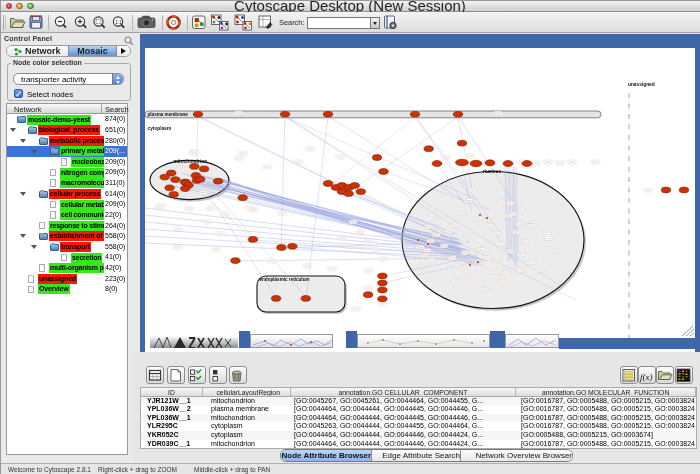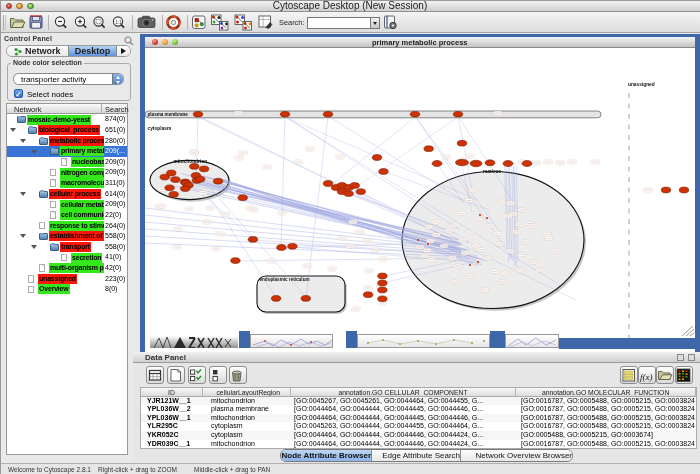--- a/index.html
+++ b/index.html
@@ -1,20 +1,20 @@
 <!DOCTYPE html>
 <html><head><meta charset="utf-8"><title>Cytoscape Desktop (New Session)</title>
 <style>
 *{margin:0;padding:0;box-sizing:border-box}
 html,body{width:700px;height:474px;overflow:hidden;font-family:"Liberation Sans",sans-serif;background:#e9e9e9;position:relative}
 body:after{content:"";position:absolute;left:0;top:0;width:699px;height:473px;border:1px solid #9a9a9a;pointer-events:none;z-index:99}
 .abs{position:absolute}
 
 #titlebar{left:0;top:0;width:700px;height:12px;background:linear-gradient(#f6f6f6,#cfcfcf);border-bottom:1px solid #8f8f8f}
-#titlebar .t{width:100%;text-align:center;font-size:10px;color:#222;line-height:12px}
+#titlebar .t{width:100%;text-align:center;font-size:15px;color:#222;line-height:12px}
 .light{position:absolute;top:2.5px;width:6.5px;height:6.5px;border-radius:50%}
 
 #toolbar{left:0;top:12px;width:700px;height:21px;background:linear-gradient(#f4f4f4,#dcdcdc);border-bottom:1px solid #a3a3a3}
 
 #cp-title{left:4px;top:35px;font-size:7px;font-weight:bold;color:#333;letter-spacing:0.2px}
 #cp-tabs{left:6px;top:45px;width:125px;height:12px;background:#fff;border:1px solid #9a9a9a;border-radius:6px;overflow:hidden;display:flex}
 #cp-tabs .seg{font-size:9px;font-weight:bold;color:#222;text-align:center;line-height:11px}
 #groupbox{left:7px;top:63px;width:124px;height:38px;border:1px solid #aaa;border-radius:3px}
 #gb-label{left:11px;top:58.5px;font-size:7px;font-weight:bold;color:#333;background:#e9e9e9;padding:0 2px}
 #dropdown{left:13px;top:73px;width:111px;height:11.5px;background:#fff;border:1px solid #8a8a8a;border-radius:5.5px;overflow:hidden}
@@ -145,21 +145,21 @@
     <circle cx="4" cy="4" r="3" fill="none" stroke="#888" stroke-width="1.2"></circle>
     <line x1="6.2" y1="6.2" x2="9" y2="9" stroke="#888" stroke-width="1.4"></line>
   </svg>
 <div id="cp-tabs" class="abs">
 <div class="seg" style="width:62px;background:linear-gradient(#fdfdfd,#e8e8e8)"><svg width="8" height="9" style="vertical-align:-1.5px" xmlns="http://www.w3.org/2000/svg">
         <circle cx="2" cy="2.5" r="1.6" fill="#2aa02a"></circle>
         <circle cx="6" cy="4.5" r="1.6" fill="#2aa02a"></circle>
         <circle cx="2.5" cy="7" r="1.6" fill="#2aa02a"></circle>
         <line x1="2" y1="2.5" x2="6" y2="4.5" stroke="#2aa02a" stroke-width="0.7"></line>
       </svg> Network</div>
-<div class="seg" style="width:50px;background:linear-gradient(#b4d2f2,#5e93dd);border-left:1px solid #8a8a8a;border-right:1px solid #8a8a8a">Desktop</div>
+<div class="seg" style="width:50px;background:linear-gradient(#b4d2f2,#5e93dd);border-left:1px solid #8a8a8a;border-right:1px solid #8a8a8a">Mosaic</div>
 <div class="seg" style="width:13px;background:linear-gradient(#fdfdfd,#e8e8e8)"><span style="display:inline-block;width:0;height:0;border-top:3.5px solid transparent;border-bottom:3.5px solid transparent;border-left:5px solid #111;margin-top:2px"></span></div>
 </div>
 <div id="groupbox" class="abs"></div>
 <div id="gb-label" class="abs">Node color selection</div>
 <div id="dropdown" class="abs">
     <span class="txt">transporter activity</span>
 <div id="dd-spin">
       <span style="position:absolute;left:2.8px;top:2px;width:0;height:0;border-left:2.6px solid transparent;border-right:2.6px solid transparent;border-bottom:3px solid #fff"></span>
       <span style="position:absolute;left:2.8px;top:6.5px;width:0;height:0;border-left:2.6px solid transparent;border-right:2.6px solid transparent;border-top:3px solid #fff"></span>
     </div>
@@ -260,26 +260,20 @@
     </div>
 <div class="trow" style="top:170.7px;">
       <div class="file" style="left:21px"></div>
       <div class="lbl" style="left:31px;max-width:66px;background:#35e81c">Overview</div>
       <div class="val" style="">8(0)</div>
     </div>
 
 </div>
 
 <div id="iwin" class="abs">
-<div id="ititle">
-      <div class="t">primary metabolic process</div>
-<div class="ilight" style="left:6.5px;background:radial-gradient(circle at 35% 30%,#ff9a90,#d33a2e 60%,#8e1d14)"></div>
-<div class="ilight" style="left:16.9px;background:radial-gradient(circle at 35% 30%,#ffd890,#e89a28 60%,#9a6210)"></div>
-<div class="ilight" style="left:27.3px;background:radial-gradient(circle at 35% 30%,#c8f0a0,#6fc03a 60%,#3a7a18)"></div>
-</div>
 <div id="icanvas"></div>
 </div>
 <svg width="550" height="303" viewBox="0 0 550 303" xmlns="http://www.w3.org/2000/svg" style="position:absolute;left:145px;top:48px" font-family="Liberation Sans, sans-serif">
     <rect x="0.0" y="63" width="456" height="6.8" rx="3.4" fill="#e4e4e4" stroke="#555" stroke-width="0.7"></rect>
     <text x="2.5" y="68.3" font-size="4.6" font-weight="bold" fill="#111">plasma membrane</text>
     <text x="2.5" y="81.5" font-size="4.8" font-weight="bold" fill="#111">cytoplasm</text>
     <ellipse cx="350" cy="194.2" rx="91" ry="68.5" fill="#999" opacity="0.55"></ellipse>
     <ellipse cx="348" cy="192" rx="91" ry="68.5" fill="#ececec" stroke="#111" stroke-width="1.1"></ellipse>
     <text x="338" y="125" font-size="4.8" font-weight="bold" fill="#111">nucleus</text>
     <ellipse cx="46.400000000000006" cy="134.2" rx="39.5" ry="19.6" fill="#999" opacity="0.55"></ellipse>
@@ -664,25 +658,20 @@
 <path d="M4 12 L16 7 L26 11 L38 6 L50 10" stroke="#b0a8e0" stroke-width="0.6" fill="none"></path>
 </svg></div>
 <div class="abs" style="left:559px;top:337.5px;width:136px;height:11.5px;background:#3d67a8"></div>
 <svg class="abs" style="left:681px;top:326px" width="14" height="11" xmlns="http://www.w3.org/2000/svg">
 <line x1="1" y1="10" x2="12" y2="0" stroke="#999" stroke-width="1"></line>
     <line x1="5" y1="10" x2="13" y2="3" stroke="#999" stroke-width="1"></line>
     <line x1="9" y1="10" x2="13" y2="7" stroke="#999" stroke-width="1"></line>
 </svg>
 
 <div id="dpanel" class="abs">
-<div id="dp-hdr">
-      <span class="t">Data Panel</span>
-<span style="position:absolute;right:16px;top:2px;width:7px;height:7px;border:1px solid #888;background:#ddd"></span>
-<span style="position:absolute;right:5px;top:2px;width:7px;height:7px;border:1px solid #888;background:#ddd"></span>
-</div>
 <div class="dbtn" style="left:13px;top:14px"></div>
 <div class="dbtn" style="left:34px;top:14px"></div>
 <div class="dbtn" style="left:55px;top:14px"></div>
 <div class="dbtn" style="left:76px;top:14px"></div>
 <div class="dbtn" style="left:96px;top:14px"></div>
 <div class="dbtn" style="left:487px;top:14px"></div>
 <div class="dbtn" style="left:505px;top:14px"></div>
 <div class="dbtn" style="left:523px;top:14px"></div>
 <div class="dbtn" style="left:541.5px;top:14px"></div>
 <div id="dp-tblhdr">

